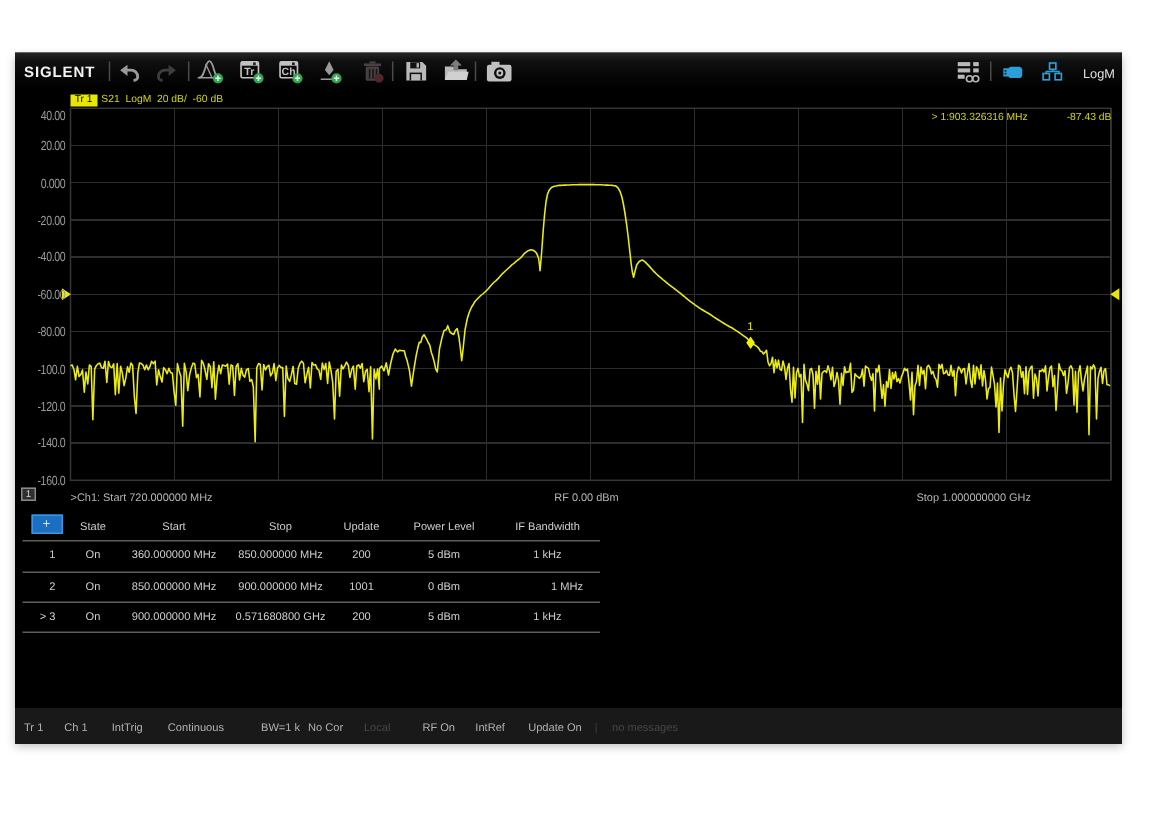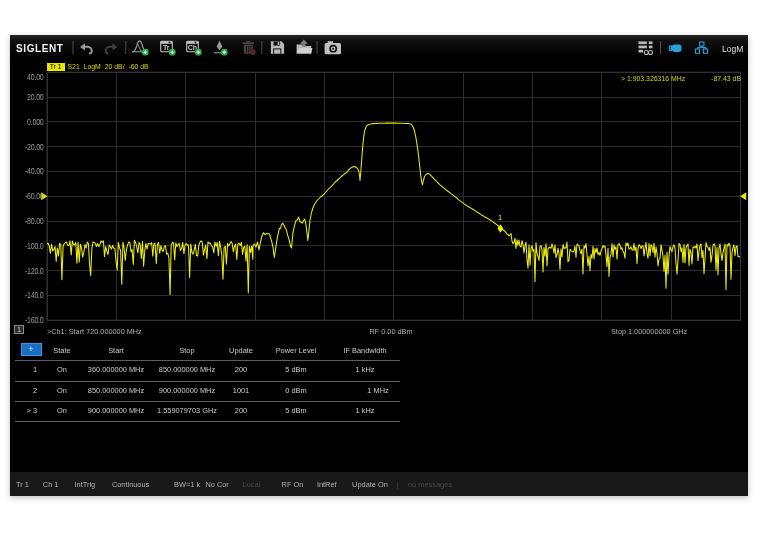--- a/index.html
+++ b/index.html
@@ -156,21 +156,21 @@
     <div class="tc" style="left:-13px;top:350.6px;width:40px;text-align:right">2</div>
     <div class="tc" style="left:12px;top:350.6px;width:80px">On</div>
     <div class="tc" style="left:66px;top:350.6px;width:80px">850.000000 MHz</div>
     <div class="tc" style="left:137px;top:350.6px;width:80px">900.000000 MHz</div>
     <div class="tc" style="left:191px;top:350.6px;width:80px">1001</div>
     <div class="tc" style="left:246px;top:350.6px;width:80px">0 dBm</div>
     <div class="tc" style="left:328px;top:350.6px;width:80px">1 MHz</div>
     <div class="tc" style="left:-13px;top:370.9px;width:40px;text-align:right">&gt; 3</div>
     <div class="tc" style="left:12px;top:370.9px;width:80px">On</div>
     <div class="tc" style="left:66px;top:370.9px;width:80px">900.000000 MHz</div>
-    <div class="tc" style="left:137px;top:370.9px;width:80px">1.559079703 GHz</div>
+    <div class="tc" style="left:137px;top:370.9px;width:80px">0.571680800 GHz</div>
     <div class="tc" style="left:191px;top:370.9px;width:80px">200</div>
     <div class="tc" style="left:246px;top:370.9px;width:80px">5 dBm</div>
     <div class="tc" style="left:315px;top:370.9px;width:80px">1 kHz</div>
     <div class="tline" style="top:325.3px"></div>
     <div class="tline" style="top:345.7px"></div>
     <div class="tline" style="top:365.7px"></div>
     <div class="tline" style="top:386.3px"></div>
 <div id="sbar">
       <span class="sbi" style="left:6.0px">Tr 1</span>
       <span class="sbi" style="left:32.8px">Ch 1</span>

